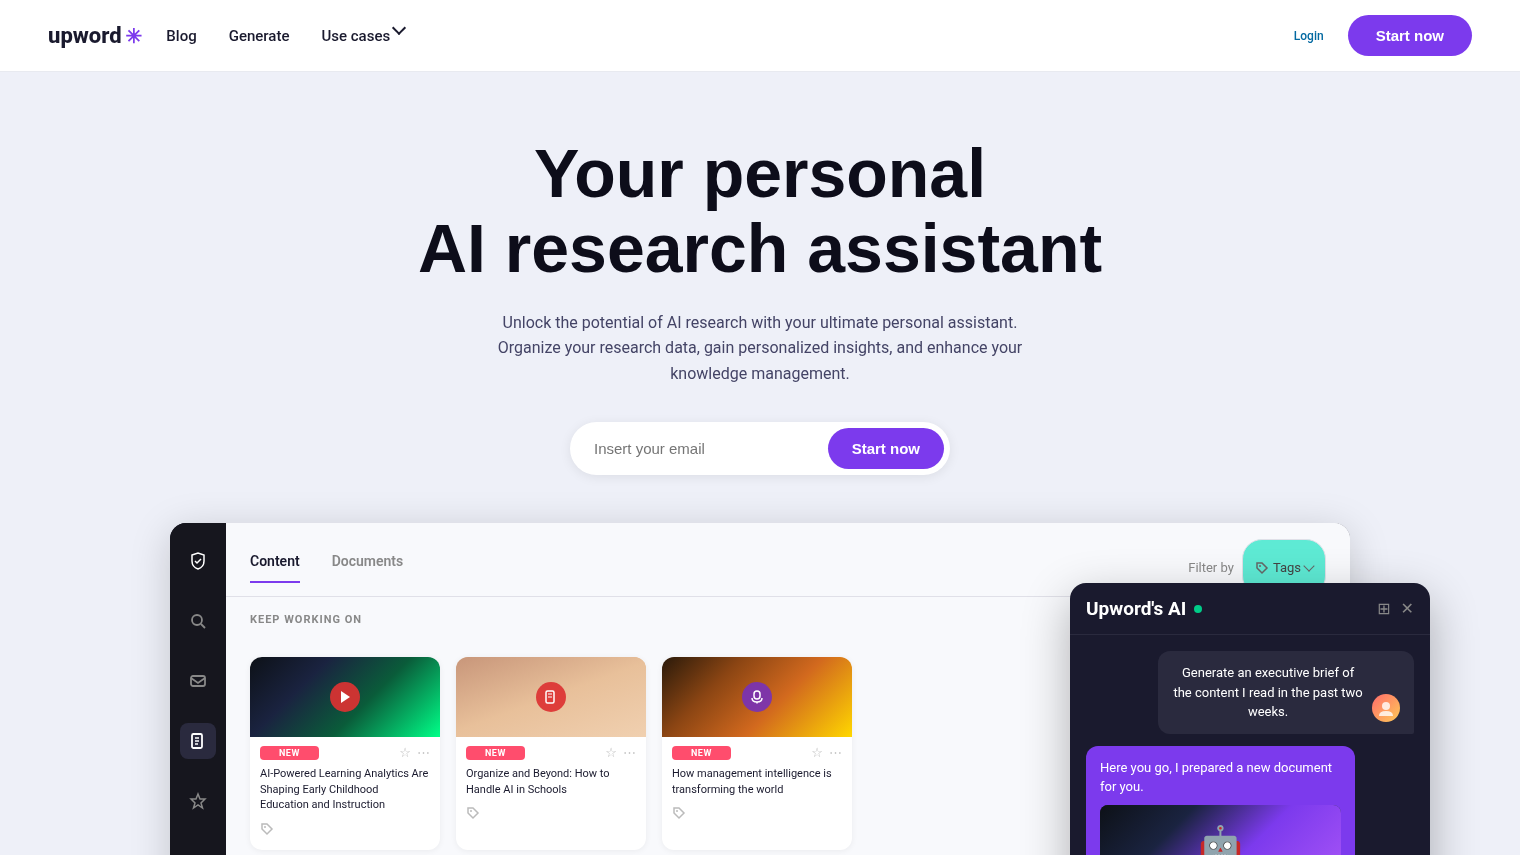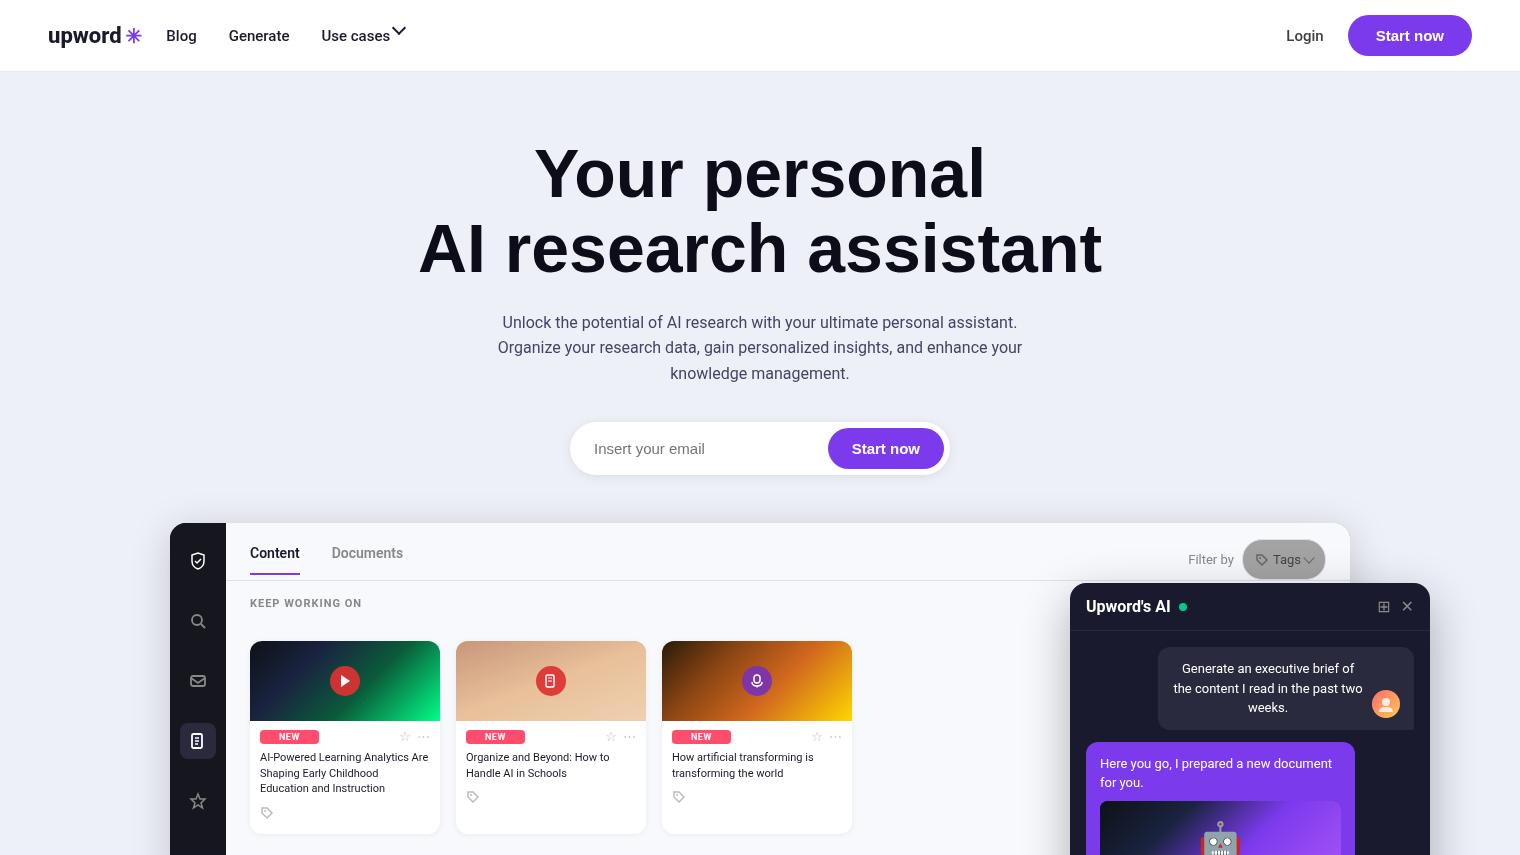--- a/index.html
+++ b/index.html
@@ -62,22 +62,22 @@
       transform: rotate(45deg);
       margin-top: -4px;
       display: inline-block;
     }
     .nav-right {
       display: flex;
       align-items: center;
       gap: 24px;
     }
     .nav-login {
-      font-size: 15px;
-      color: #404040;
+      font-size: 12px;
+      color: #0369a1;
       font-weight: 500;
       cursor: pointer;
       text-decoration: none;
     }
     .btn-start-nav {
       background: #7c3aed;
       color: #fff;
       border: none;
       border-radius: 30px;
       padding: 12px 28px;
@@ -226,24 +226,24 @@
       display: flex;
       align-items: center;
       gap: 8px;
       font-size: 13px;
       color: #888;
     }
     .filter-tags-pill {
       display: flex;
       align-items: center;
       gap: 4px;
-      background: #a3a3a3;
+      background: #5eead4;
       border: 1px solid #e0e0e8;
       border-radius: 20px;
-      padding: 12px 12px;
+      padding: 20px 12px;
       font-size: 13px;
       color: #444;
       cursor: pointer;
     }
 
     .dash-content {
       padding: 16px 24px;
       flex: 1;
     }
     .keep-working-label {
@@ -388,21 +388,21 @@
       justify-content: space-between;
       padding: 14px 16px;
       border-bottom: 1px solid #2a2a3e;
     }
     .chat-header-left {
       display: flex;
       align-items: center;
       gap: 8px;
     }
     .chat-title {
-      font-size: 16px;
+      font-size: 19px;
       font-weight: 700;
       color: #fff;
       text-align: center;
     }
     .chat-dot {
       width: 8px; height: 8px;
       background: #00cc88;
       border-radius: 50%;
       display: inline-block;
     }
@@ -646,21 +646,21 @@
                 </div>
               </div>
               <div class="card-body">
                 <div class="card-badge-row">
                   <span class="card-badge-new">NEW</span>
                   <div class="card-badge-actions">
                     <span class="card-star">☆</span>
                     <span class="card-more">⋯</span>
                   </div>
                 </div>
-                <div class="card-title">How artificial transforming is transforming the world</div>
+                <div class="card-title">How management intelligence is transforming the world</div>
                 <div class="card-tag-icon">
                   <svg width="14" height="14" viewBox="0 0 14 14" fill="none" stroke="#bbb" stroke-width="1.5">
                     <path d="M2 2 L7 2 L12 7 L7 12 L2 7 Z"></path>
                     <circle cx="5" cy="5" r="1" fill="#bbb" stroke="none"></circle>
                   </svg>
                 </div>
               </div>
             </div>
 
           </div>

